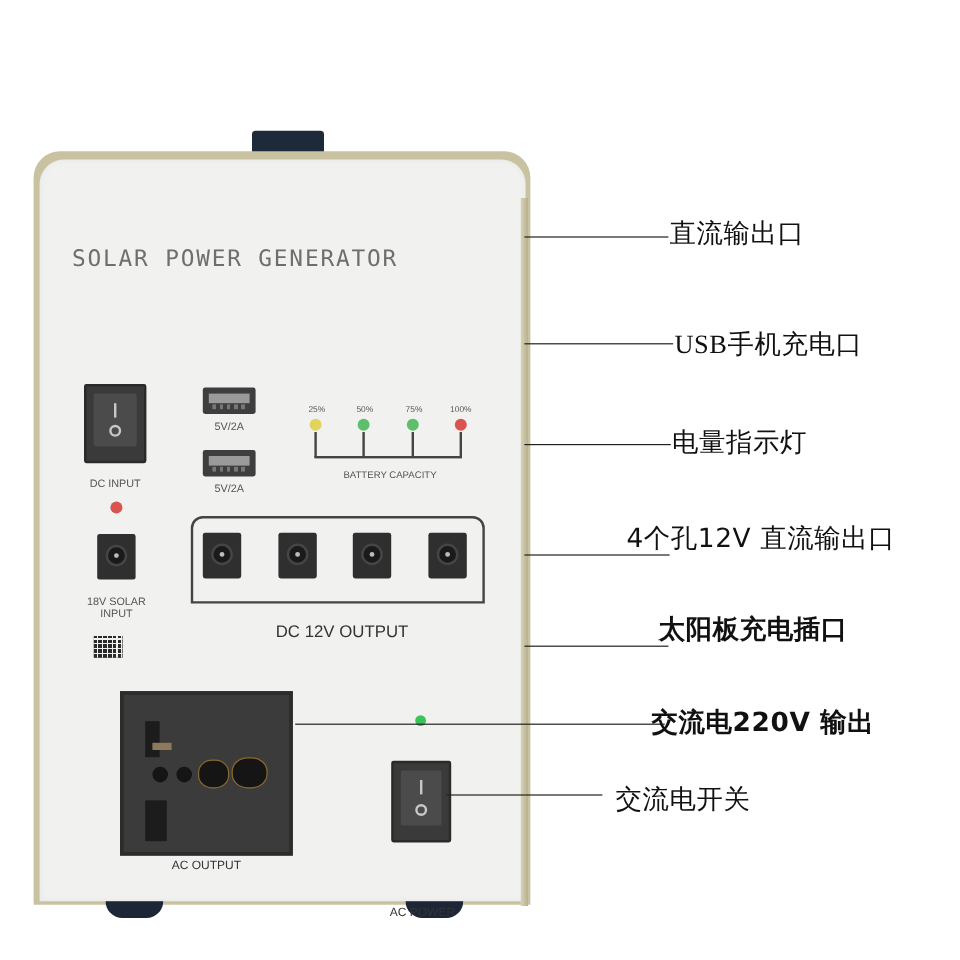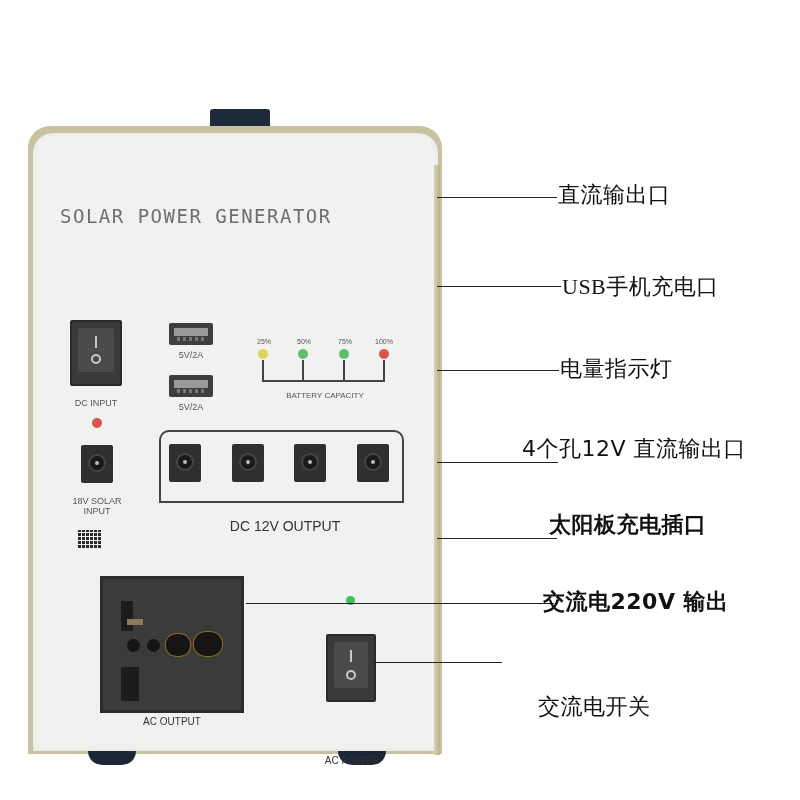--- a/index.html
+++ b/index.html
@@ -150,13 +150,13 @@
 <div class="callout-line" style="left:437px;top:462px;width:121px;"></div>
 <div class="callout-text" style="left:522px;top:434px;">4个孔12V  直流输出口</div>
 
 <div class="callout-line" style="left:437px;top:538px;width:120px;"></div>
 <div class="callout-text" style="left:549px;top:510px;font-weight:bold;">太阳板充电插口</div>
 
 <div class="callout-line" style="left:246px;top:603px;width:308px;"></div>
 <div class="callout-text" style="left:543px;top:587px;font-weight:bold;">交流电220V  输出</div>
 
 <div class="callout-line" style="left:372px;top:662px;width:130px;"></div>
-<div class="callout-text" style="left:538px;top:651px;margin-top:41px;">交流电开关</div>
+<div class="callout-text" style="left:513px;top:651px;">交流电开关</div>
 
 </body></html>

